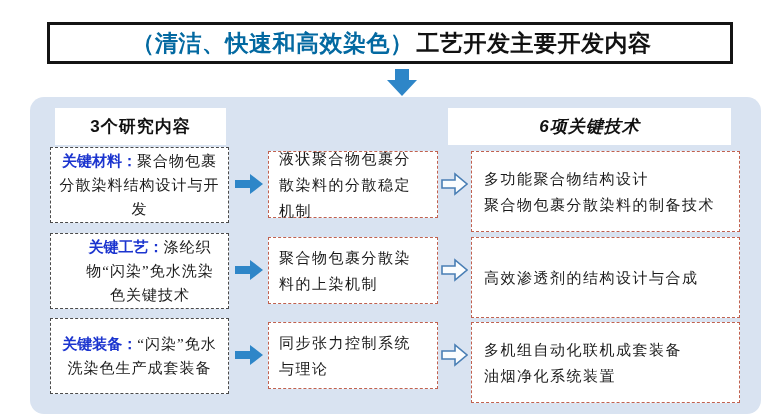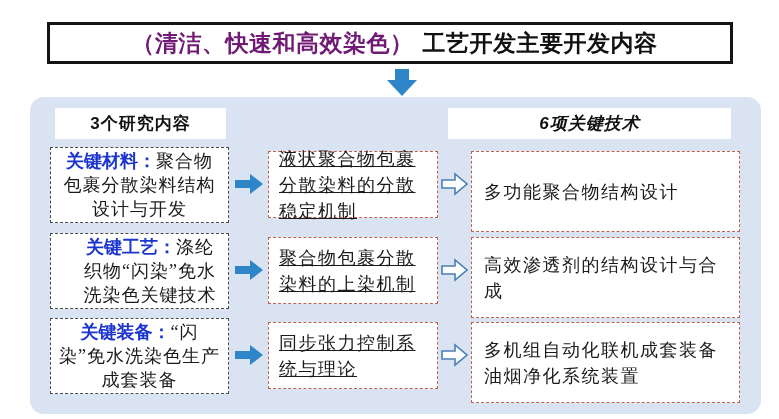--- a/index.html
+++ b/index.html
@@ -8,56 +8,56 @@
     font-family:"Liberation Sans",sans-serif;overflow:hidden;
   }
   
   .title-box{
     position:absolute;left:47px;top:22px;width:686px;height:42px;
     box-sizing:border-box;border:3px solid #141414;background:#ffffff;
     display:flex;align-items:center;justify-content:center;
     font-size:23px;font-weight:bold;color:#111;white-space:nowrap;
     letter-spacing:.5px;
   }
-  .title-box .hl{color:#701a75;margin:0 9px;}
+  .title-box .hl{color:#0369a1;margin:0 3px;}
   
   .down-arrow{position:absolute;left:386px;top:69px;width:32px;height:27px;}
   
   .panel{
     position:absolute;left:30px;top:97px;width:731px;height:317px;
     background:#d9e3f1;border-radius:14px;
   }
   
   .col-header{
-    position:absolute;height:31px;background:#ffffff;color:#111;
+    position:absolute;height:37px;background:#ffffff;color:#111;
     display:flex;align-items:center;justify-content:center;
     font-size:17px;font-weight:bold;letter-spacing:1px;
   }
   .ch1{left:55px;top:108px;width:171px;}
   .ch2{left:252px;top:108px;width:172px;}
   .ch3{left:448px;top:108px;width:283px;font-style:italic;}
   
   .box{
     position:absolute;box-sizing:border-box;background:#ffffff;
     font-family:"Liberation Serif","DejaVu Serif",serif;
-    color:#1a1a1a;font-size:18px;
+    color:#1a1a1a;font-size:15px;
   }
   .content-box{
     left:50px;width:179px;height:76px;border:1px dashed #4a4a4a;
     display:flex;align-items:center;justify-content:center;
     text-align:center;padding:4px 7px;line-height:24px;letter-spacing:1px;
   }
   .content-box .label{
     color:#1c35cf;font-weight:bold;font-family:"Liberation Sans",sans-serif;
     letter-spacing:0;
   }
   .theory-box{
     left:268px;width:170px;height:67px;border:1px dashed #c0614f;
     display:flex;align-items:center;padding:4px 10px;
-    line-height:26px;letter-spacing:1.5px;text-align:left;text-decoration:underline;
+    line-height:26px;letter-spacing:1.5px;text-align:left;
   }
   .tech-box{
     left:471px;width:269px;height:81px;border:1px dashed #c0614f;
     display:flex;flex-direction:column;justify-content:center;
     padding:4px 12px;line-height:26px;letter-spacing:1.5px;text-align:left;
   }
   
   .r1 .content-box{top:147px;} .r1 .theory-box{top:151px;} .r1 .tech-box{top:151px;}
   .r2 .content-box{top:233px;padding-left:28px;} .r2 .theory-box{top:237px;} .r2 .tech-box{top:237px;}
   .r3 .content-box{top:318px;} .r3 .theory-box{top:322px;} .r3 .tech-box{top:322px;}
@@ -104,20 +104,21 @@
     <div class="box theory-box">
       <div>液状聚合物包裹分散染料的分散稳定机制</div>
     </div>
     <div class="arrow-hollow">
       <svg width="27" height="24" viewBox="0 0 27 24">
         <path d="M1 8 h13 v-6 l12 10 l-12 10 v-6 h-13 z" fill="#fbfdfe" stroke="#4a7fb5" stroke-width="1.6"></path>
       </svg>
     </div>
     <div class="box tech-box">
       <div>多功能聚合物结构设计</div>
+      <div>聚合物包裹分散染料的制备技术</div>
     </div>
   </div>
 
   <div class="row r2">
     <div class="box content-box">
       <div>
         <span class="label">关键工艺：</span><span>涤纶织物“闪染”免水洗染色关键技术</span>
       </div>
     </div>
     <div class="arrow-solid">

